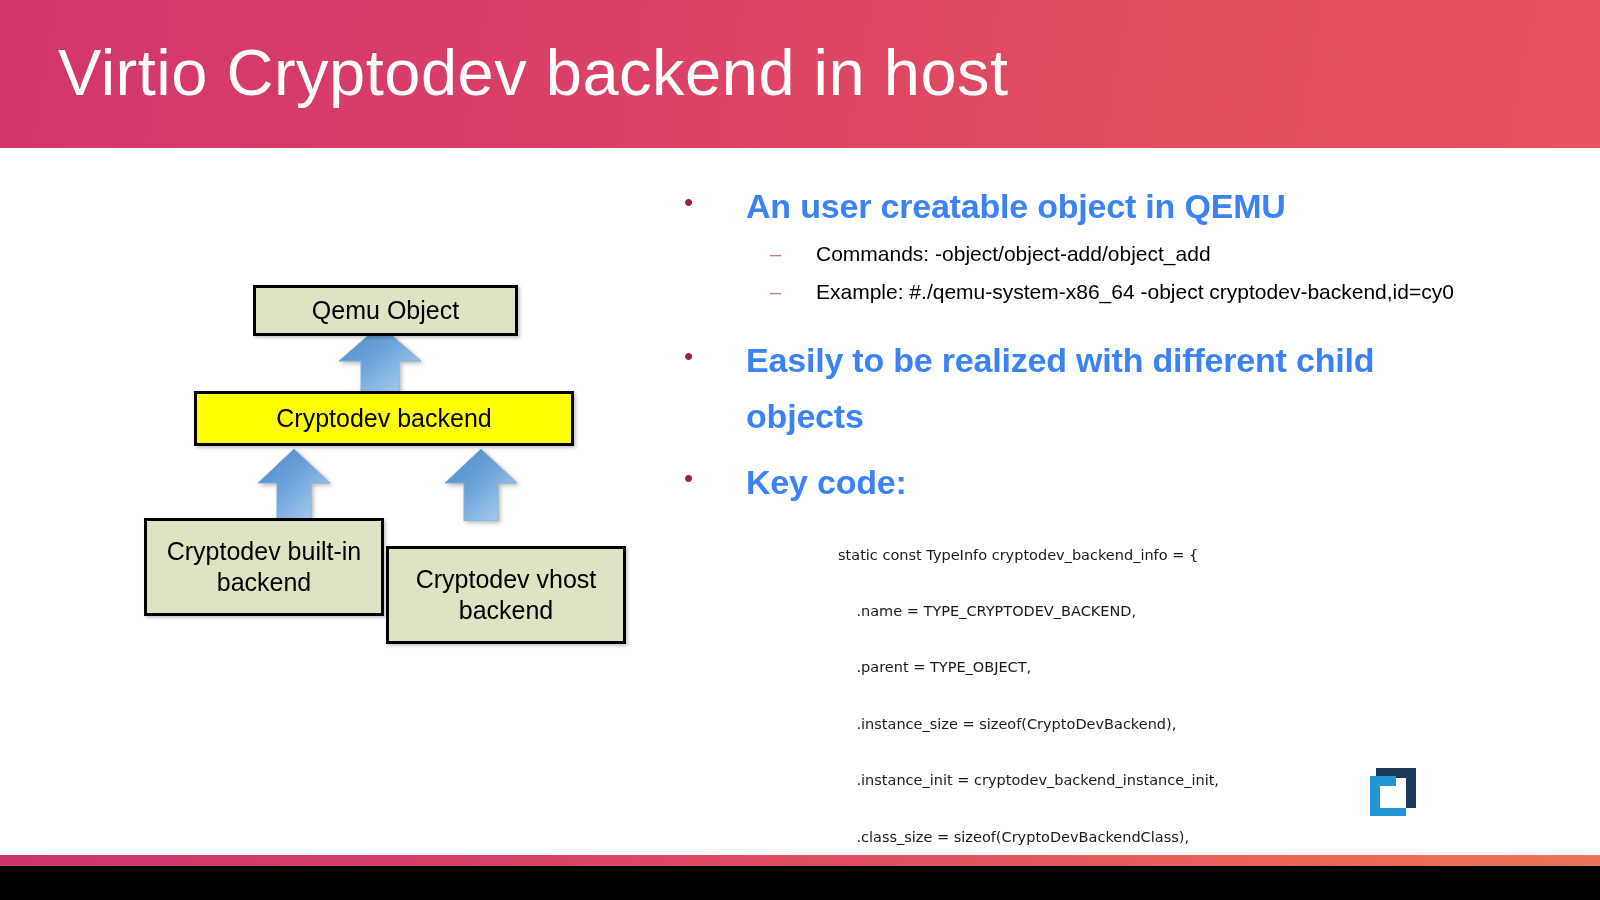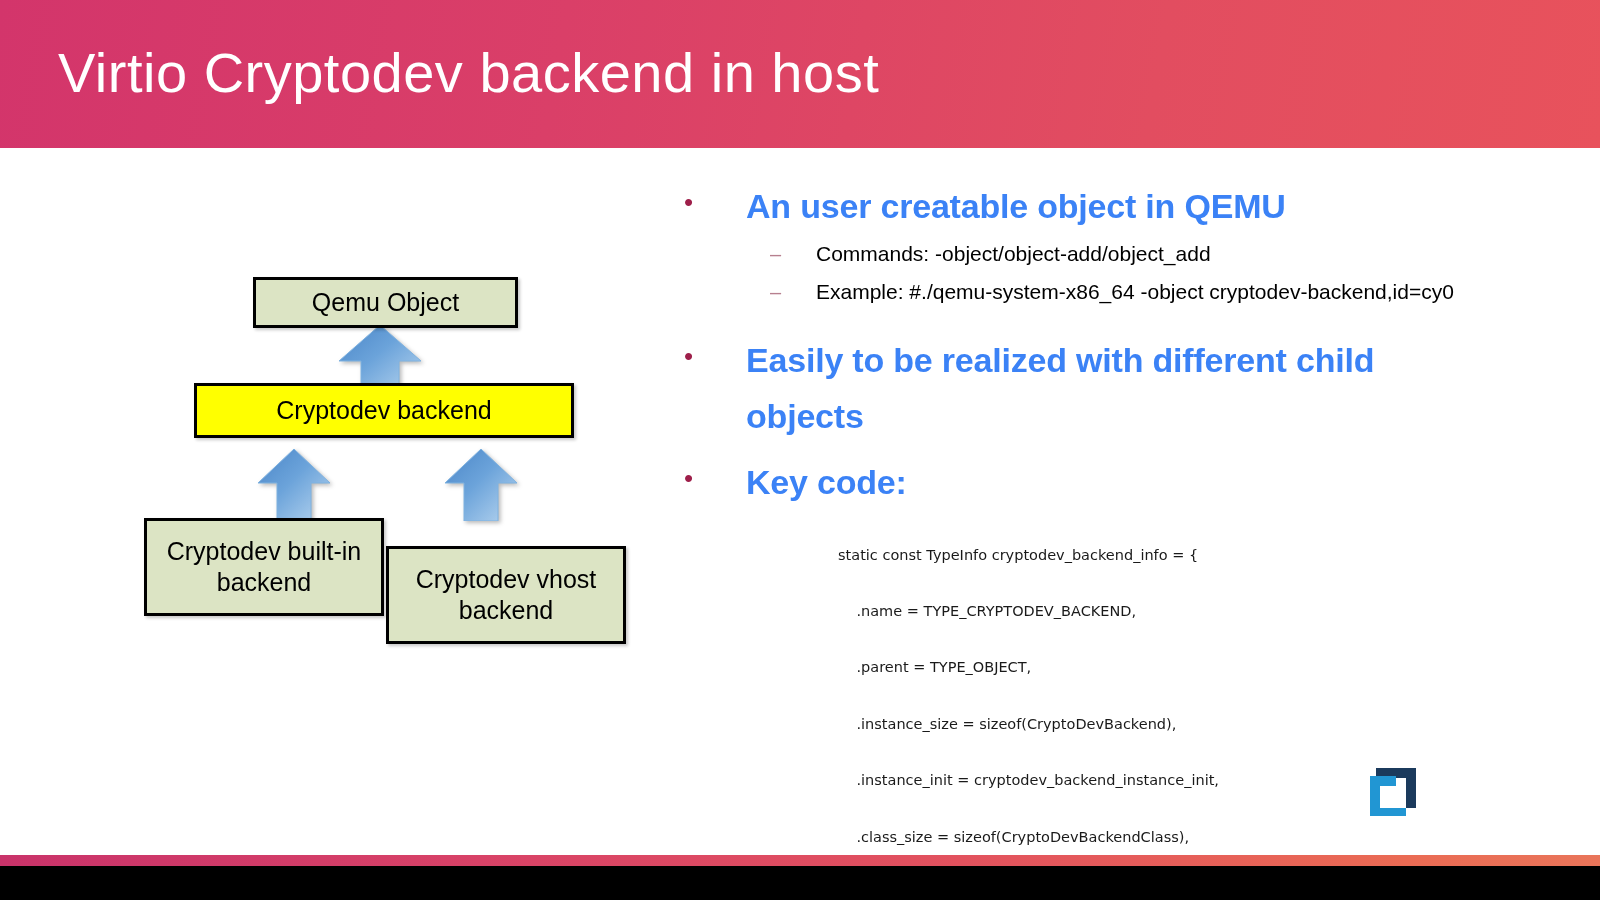--- a/index.html
+++ b/index.html
@@ -20,21 +20,21 @@
     position: absolute;
     left: 0; top: 0;
     width: 1600px;
     height: 148px;
     background: linear-gradient(100deg, #d3356b 0%, #da3f68 35%, #e24d60 72%, #e8525c 100%);
   }
   #slide-title {
     position: absolute;
     left: 58px;
     top: 26px;
-    font-size: 56px;
+    font-size: 65px;
     line-height: 94px;
     color: #ffffff;
     font-weight: 400;
     letter-spacing: 0.5px;
     white-space: nowrap;
     font-family: "Liberation Sans", sans-serif;
   }
 
   
   #slide-body {
@@ -63,27 +63,27 @@
     justify-content: center;
     text-align: center;
     color: #000000;
     font-size: 25px;
     line-height: 31px;
     font-family: "Liberation Sans", sans-serif;
     box-shadow: 2px 2px 3px rgba(0,0,0,0.22);
   }
   #box-qemu-object {
     left: 113px;
-    top: 4px;
+    top: 12px;
     width: 265px;
     height: 51px;
   }
   #box-cryptodev-backend {
     left: 54px;
-    top: 110px;
+    top: 118px;
     width: 380px;
     height: 55px;
     background: #ffff00;
   }
   #box-builtin {
     left: 4px;
     top: 245px;
     width: 240px;
     height: 98px;
   }

